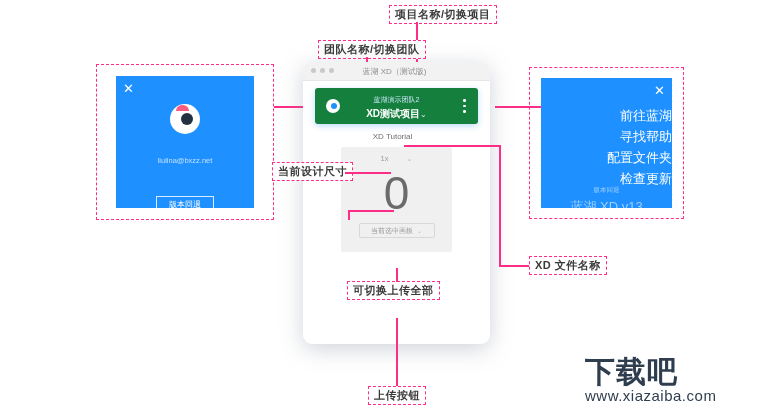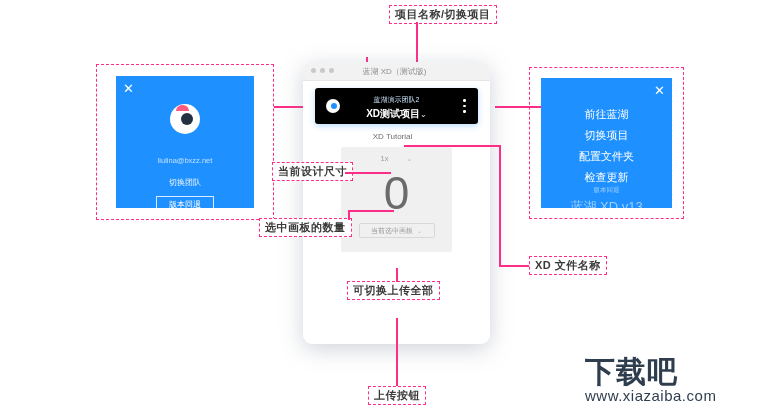--- a/index.html
+++ b/index.html
@@ -80,22 +80,22 @@
   }
   .ulogout{
     position:absolute;left:50%;margin-left:-29px;top:120px;
     width:58px;height:16px;line-height:15px;text-align:center;
     border:1px solid #d8ebff;color:#ffffff;font-size:8px;
     cursor:pointer;box-sizing:border-box;
   }
 
   
   .menu-item{
-    position:absolute;left:0;right:0;text-align:center;
-    color:#ffffff;font-size:11px;cursor:pointer;
+    position:absolute;left:0;right:0;text-align:right;
+    color:#ffffff;font-size:13px;cursor:pointer;
   }
   .menu-sub{
     position:absolute;left:0;right:0;text-align:center;
     color:#9fd0ff;font-size:6.5px;
   }
   .menu-ver{
     position:absolute;left:0;right:0;text-align:center;
     color:#9fd0ff;font-size:13px;
   }
 
@@ -112,21 +112,21 @@
     background:#f2f2f2;
     border-bottom:1px solid #e6e6e6;
   }
   .dot{position:absolute;width:5px;height:5px;border-radius:50%;background:#c9c9c9;top:6px;}
   .titletext{
     position:absolute;left:0;right:4px;text-align:center;top:4px;
     font-size:8px;color:#8d8d8d;
   }
   .projhead{
     position:absolute;left:12px;right:12px;top:26px;height:36px;
-    background:#000000;border-radius:3px;
+    background:#15803d;border-radius:3px;
     box-shadow:0 2px 6px rgba(30,144,255,.3);
   }
   .ph-logo{
     position:absolute;left:11px;top:11px;width:14px;height:14px;border-radius:50%;
     background:#ffffff;
   }
   .ph-logo .p2{position:absolute;width:6px;height:6px;border-radius:50%;background:#1e90ff;left:5px;top:4px;}
   .ph-team{
     position:absolute;left:0;right:0;text-align:center;top:7px;
     font-size:7px;color:#cfe7ff;
@@ -172,40 +172,40 @@
   .wm-sub{font-size:15px;letter-spacing:.5px;margin-top:-2px;}
 </style>
 </head>
 <body>
 
 <div id="stage">
 
   <div class="callout" style="left:389px;top:5px;">项目名称/切换项目</div>
   <div class="lead v" style="left:416px;top:22px;height:66px;"></div>
 
+  <div class="callout" style="left:318px;top:40px;">团队名称/切换团队</div>
   <div class="lead v" style="left:366px;top:57px;height:38px;"></div>
 
   <div class="dashbox" style="left:96px;top:64px;width:178px;height:156px;"></div>
   <div class="bluepanel" style="left:116px;top:76px;width:138px;height:132px;">
     <div class="panel-close" style="left:7px;top:6px;">✕</div>
     <div class="avatar">
       <div class="hair"></div>
       <div class="pupil"></div>
     </div>
     <div class="uemail">liulina@bxzz.net</div>
-    <div class="uswitch">切换团队</div>
     <div class="ulogout">版本回退</div>
   </div>
   <div class="lead h" style="left:274px;top:106px;width:42px;"></div>
 
   <div class="dashbox" style="left:529px;top:67px;width:155px;height:152px;"></div>
   <div class="bluepanel" style="left:541px;top:78px;width:131px;height:130px;">
     <div class="panel-close" style="right:7px;top:6px;">✕</div>
     <div class="menu-item" style="top:29px;">前往蓝湖</div>
-    <div class="menu-item" style="top:50px;">切换项目</div>
+    <div class="menu-item" style="top:50px;">寻找帮助</div>
     <div class="menu-item" style="top:92px;">检查更新</div>
     <div class="menu-item" style="top:71px;">配置文件夹</div>
     <div class="menu-sub" style="top:108px;">版本回退</div>
     <div class="menu-ver" style="top:120px;">蓝湖 XD v13 (2018/7/30)</div>
   </div>
   <div class="lead h" style="left:495px;top:106px;width:46px;"></div>
 
   <div class="appwin" style="left:303px;top:62px;width:187px;height:282px;">
     <div class="titlebar">
       <div class="dot" style="left:8px;"></div>
@@ -239,21 +239,20 @@
       <div class="artboard-sel">
         <span>当前选中画板</span><span class="c">⌄</span>
       </div>
     </div>
 
   </div>
 
   <div class="callout" style="left:272px;top:162px;">当前设计尺寸</div>
   <div class="lead h" style="left:345px;top:172px;width:46px;"></div>
 
-  <div class="callout" style="left:259px;top:218px;">选中画板的数量</div>
   <div class="lead h" style="left:348px;top:210px;width:46px;"></div>
   <div class="lead v" style="left:348px;top:210px;height:10px;"></div>
 
   <div class="callout" style="left:347px;top:281px;">可切换上传全部</div>
   <div class="lead v" style="left:396px;top:268px;height:14px;"></div>
 
   <div class="callout" style="left:529px;top:256px;">XD 文件名称</div>
   <div class="lead h" style="left:404px;top:145px;width:96px;"></div>
   <div class="lead v" style="left:499px;top:145px;height:121px;"></div>
   <div class="lead h" style="left:499px;top:265px;width:30px;"></div>

